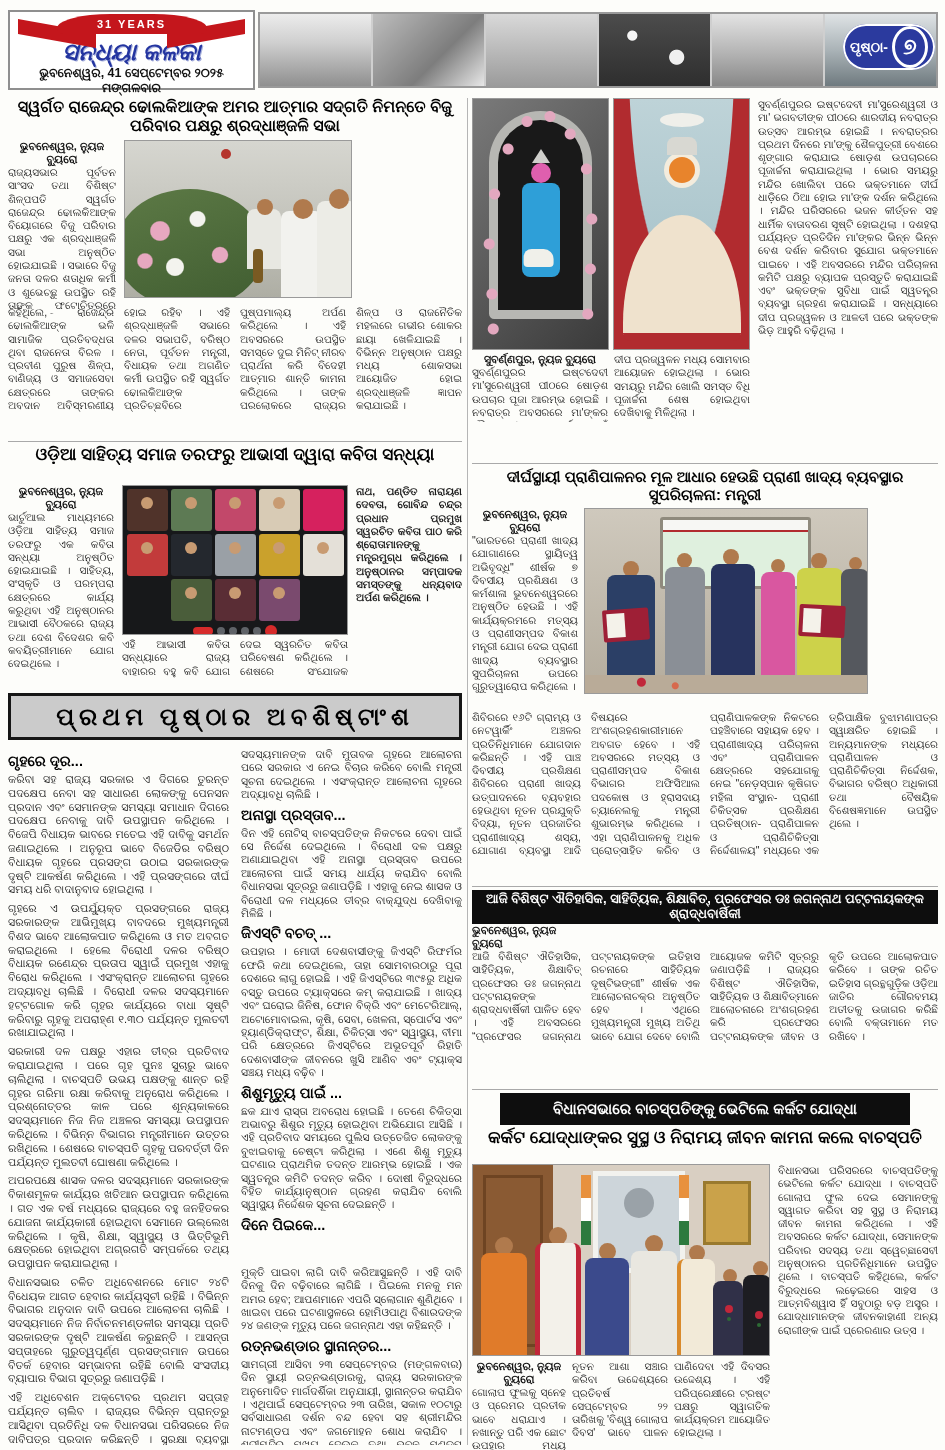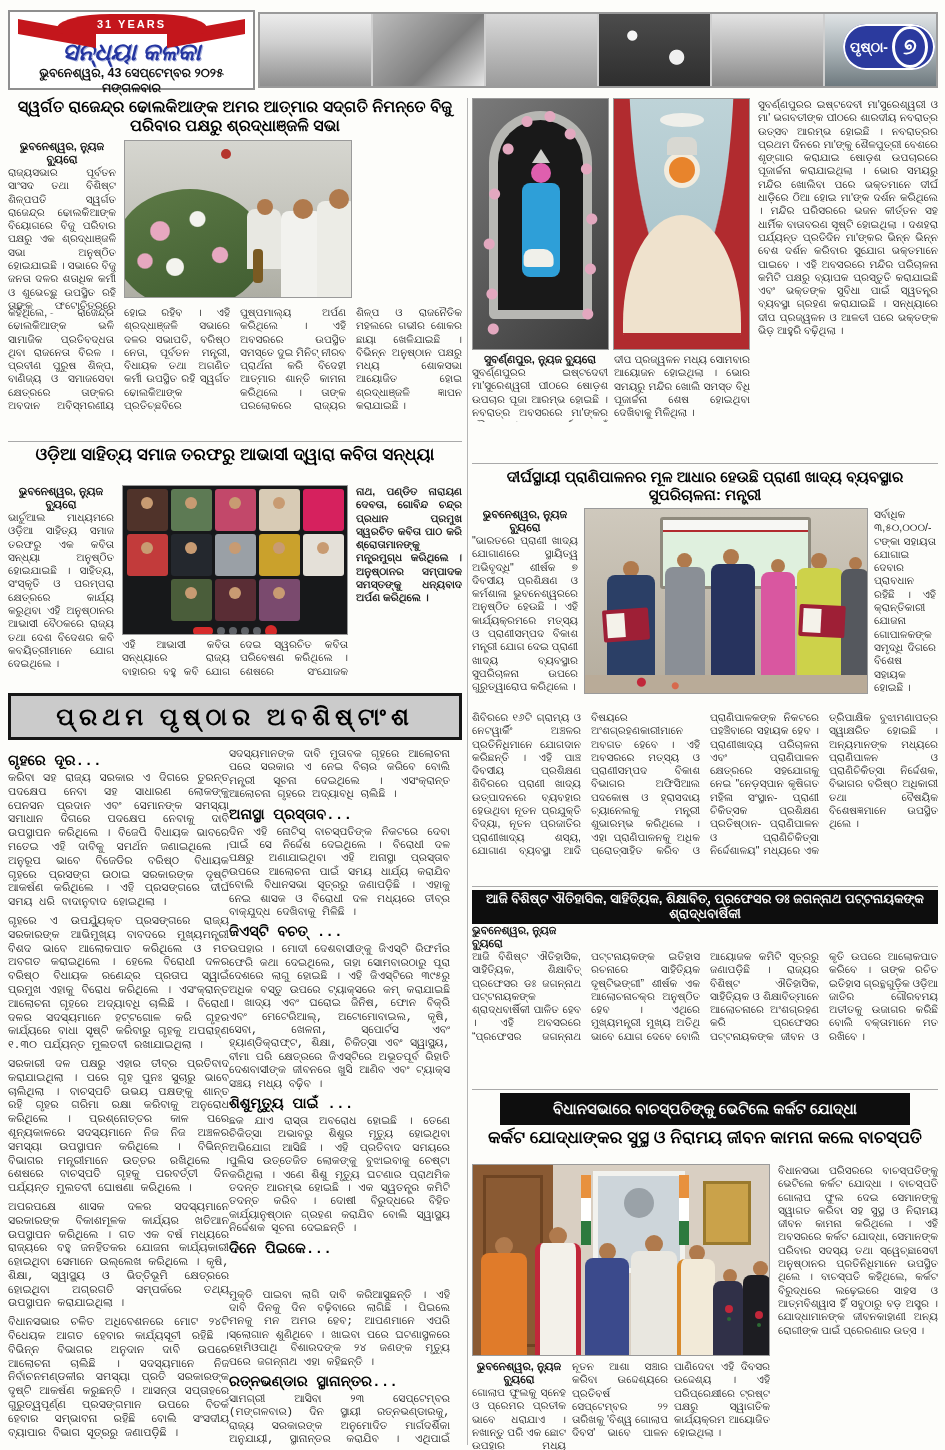--- a/index.html
+++ b/index.html
@@ -120,21 +120,21 @@
 
 <div class="page">
 
   <div class="abs mast-left">
     <div class="ribbon">
       <div class="tail l"></div>
       <div class="tail r"></div>
       <div class="band">31 YEARS</div>
     </div>
     <div class="logo">ସନ୍ଧ୍ୟା କଳିକା</div>
-    <div class="mast-date">ଭୁବନେଶ୍ୱର, 43 ସେପ୍ଟେମ୍ବର ୨୦୨୫ ମଙ୍ଗଳବାର</div>
+    <div class="mast-date">ଭୁବନେଶ୍ୱର, 41 ସେପ୍ଟେମ୍ବର ୨୦୨୫ ମଙ୍ଗଳବାର</div>
   </div>
   <div class="abs strip">
     <div class="tile t1"></div>
     <div class="tile t2"></div>
     <div class="tile t3"></div>
     <div class="tile t4"></div>
     <div class="tile t5"></div>
     <div class="tile t6"></div>
   </div>
   <div class="badge">
@@ -257,21 +257,20 @@
         <div class="head" style="left:186px;top:50px;width:14px;height:14px;"></div>
         <div class="person" style="left:176px;top:63px;width:34px;height:123px;background:#d957a0;"></div>
         <div class="head" style="left:226px;top:44px;width:16px;height:16px;"></div>
         <div class="person" style="left:212px;top:59px;width:46px;height:127px;background:#cdd24a;"></div>
         <div class="head" style="left:264px;top:48px;width:13px;height:13px;"></div>
         <div class="person" style="left:256px;top:60px;width:28px;height:126px;background:#55585e;"></div>
         <div class="folder" style="left:18px;top:100px;transform:rotate(-4deg);"></div>
         <div class="folder" style="left:214px;top:96px;transform:rotate(3deg);"></div>
         <div class="desk"></div>
       </div>
-      <div class="bt" style="width:62px;height:186px;">ସର୍ବାଧିକ ୩,୫୦,୦୦୦/- ଟଙ୍କା ସହାୟତା ଯୋଗାଇ ଦେବାର ପ୍ରାବଧାନ ରହିଛି । ଏହି କ୍ରାନ୍ତିକାରୀ ଯୋଜନା ଗୋପାଳକଙ୍କ ସମୃଦ୍ଧି ଦିଗରେ ବିଶେଷ ସହାୟକ ହୋଇଛି ।</div>
     </div>
     <div class="bt cols4" style="height:180px;margin-top:5px;">ଶିବିରରେ ୧୬ଟି ଗ୍ରାମ୍ୟ ଓ ନେଟୱାର୍କିଂ ଅଞ୍ଚଳର ପ୍ରତିନିଧିମାନେ ଯୋଗଦାନ କରିଛନ୍ତି । ଏହି ପାଞ୍ଚ ଦିବସୀୟ ପ୍ରଶିକ୍ଷଣ ଶିବିରରେ ପ୍ରାଣୀ ଖାଦ୍ୟ ଉତ୍ପାଦନରେ ବ୍ୟବହାର ହେଉଥିବା ନୂତନ ପ୍ରଯୁକ୍ତି ବିଦ୍ୟା, ନୂତନ ପ୍ରଜାତିର ପ୍ରାଣୀଖାଦ୍ୟ ଶସ୍ୟ, ଯୋଗାଣ ବ୍ୟବସ୍ଥା ଆଦି ବିଷୟରେ ଅଂଶଗ୍ରହଣକାରୀମାନେ ଅବଗତ ହେବେ । ଏହି ଅବସରରେ ମତ୍ସ୍ୟ ଓ ପ୍ରାଣୀସମ୍ପଦ ବିକାଶ ବିଭାଗର ଅଫିସିଆଲ ପଦକୋଷ ଓ ହ୍ରାସଦାୟ ଚ୍ୟାନେଲକୁ ମନ୍ତ୍ରୀ ଶୁଭାରମ୍ଭ କରିଥିଲେ । ଏହା ପ୍ରାଣିପାଳନକୁ ଅଧିକ ପ୍ରୋତ୍ସାହିତ କରିବ ଓ ପ୍ରାଣିପାଳକଙ୍କ ନିକଟରେ ପହଞ୍ଚିବାରେ ସହାୟକ ହେବ । ପ୍ରାଣୀଖାଦ୍ୟ ପରିଚାଳନା ଏବଂ ପ୍ରାଣିପାଳନ କ୍ଷେତ୍ରରେ ସହଯୋଗକୁ ନେଇ "ନେଡ଼ସ୍ପାନ କୃଷିଗତ ମହିଳା ସଂସ୍ଥାନ- ପ୍ରାଣୀ ଚିକିତ୍ସକ ପ୍ରଶିକ୍ଷଣ ପ୍ରତିଷ୍ଠାନ- ପ୍ରାଣିପାଳନ ଓ ପ୍ରାଣିଚିକିତ୍ସା ନିର୍ଦ୍ଦେଶାଳୟ" ମଧ୍ୟରେ ଏକ ତ୍ରିପାକ୍ଷିକ ବୁଝାମଣାପତ୍ର ସ୍ୱାକ୍ଷରିତ ହୋଇଛି । ଅନ୍ୟମାନଙ୍କ ମଧ୍ୟରେ ପ୍ରାଣିପାଳନ ଓ ପ୍ରାଣିଚିକିତ୍ସା ନିର୍ଦ୍ଦେଶକ, ବିଭାଗର ବରିଷ୍ଠ ଅଧିକାରୀ ତଥା ବୈଷୟିକ ବିଶେଷଜ୍ଞମାନେ ଉପସ୍ଥିତ ଥିଲେ ।</div>
   </div>
   <div class="hr" style="left:472px;top:886px;width:466px;"></div>
 
   <div class="abs" style="left:472px;top:890px;width:466px;">
     <div class="banner-black" style="height:34px;font-size:13px;">ଆଜି ବିଶିଷ୍ଟ ଐତିହାସିକ, ସାହିତ୍ୟିକ, ଶିକ୍ଷାବିତ୍, ପ୍ରଫେସର ଡଃ ଜଗନ୍ନାଥ ପଟ୍ଟନାୟକଙ୍କ ଶ୍ରାଦ୍ଧବାର୍ଷିକୀ</div>
     <div style="position:relative;">
       <div class="dl" style="text-align:left;width:110px;">ଭୁବନେଶ୍ୱର, ନ୍ୟୁଜ ବ୍ୟୁରୋ</div>
       <div class="bt cols4" style="height:104px;">ଆଜି ବିଶିଷ୍ଟ ଐତିହାସିକ, ସାହିତ୍ୟିକ, ଶିକ୍ଷାବିତ୍ ପ୍ରଫେସର ଡଃ ଜଗନ୍ନାଥ ପଟ୍ଟନାୟକଙ୍କ ଶ୍ରାଦ୍ଧବାର୍ଷିକୀ ପାଳିତ ହେବ । ଏହି ଅବସରରେ “ପ୍ରଫେସର ଜଗନ୍ନାଥ ପଟ୍ଟନାୟକଙ୍କ ଇତିହାସ ରଚନାରେ ସାହିତ୍ୟିକ ଦୃଷ୍ଟିଭଙ୍ଗୀ” ଶୀର୍ଷକ ଏକ ଆଲୋଚନାଚକ୍ର ଅନୁଷ୍ଠିତ ହେବ । ଏଥିରେ ମୁଖ୍ୟମନ୍ତ୍ରୀ ମୁଖ୍ୟ ଅତିଥି ଭାବେ ଯୋଗ ଦେବେ ବୋଲି ଆୟୋଜକ କମିଟି ସୂତ୍ରରୁ ଜଣାପଡ଼ିଛି । ରାଜ୍ୟର ବିଶିଷ୍ଟ ଐତିହାସିକ, ସାହିତ୍ୟିକ ଓ ଶିକ୍ଷାବିତ୍‌ମାନେ ଆଲୋଚନାରେ ଅଂଶଗ୍ରହଣ କରି ପ୍ରଫେସର ପଟ୍ଟନାୟକଙ୍କ ଜୀବନ ଓ କୃତି ଉପରେ ଆଲୋକପାତ କରିବେ । ତାଙ୍କ ରଚିତ ଇତିହାସ ଗ୍ରନ୍ଥଗୁଡ଼ିକ ଓଡ଼ିଆ ଜାତିର ଗୌରବମୟ ଅତୀତକୁ ଉଜାଗର କରିଛି ବୋଲି ବକ୍ତାମାନେ ମତ ରଖିବେ ।</div>
@@ -314,21 +313,21 @@
           </div>
           <div class="bt" style="width:96px;height:80px;">ନୂତନ ଆଶା ସଞ୍ଚାର କରିବା ଉଦ୍ଦେଶ୍ୟରେ ପ୍ରତିବର୍ଷ ସେପ୍ଟେମ୍ବର ୨୨ ତାରିଖକୁ 'ବିଶ୍ୱ ଗୋଲାପ ଦିବସ' ଭାବେ ପାଳନ କରାଯାଇଥାଏ ।</div>
           <div class="bt" style="width:96px;height:80px;">ପାଣିଦେବା ଏହି ଦିବସର ଉଦ୍ଦେଶ୍ୟ । ଏହି ପରିପ୍ରେକ୍ଷୀରେ ଟ୍ରଷ୍ଟ ପକ୍ଷରୁ ସ୍ୱାଗତିକ କାର୍ଯ୍ୟକ୍ରମ ଆୟୋଜିତ ହୋଇଥିଲା ।</div>
         </div>
       </div>
       <div class="bt" style="flex:1;height:278px;">ବିଧାନସଭା ପରିସରରେ ବାଚସ୍ପତିଙ୍କୁ ଭେଟିଲେ କର୍କଟ ଯୋଦ୍ଧା । ବାଚସ୍ପତି ଗୋଲାପ ଫୁଲ ଦେଇ ସେମାନଙ୍କୁ ସ୍ୱାଗତ କରିବା ସହ ସୁସ୍ଥ ଓ ନିରାମୟ ଜୀବନ କାମନା କରିଥିଲେ । ଏହି ଅବସରରେ କର୍କଟ ଯୋଦ୍ଧା, ସେମାନଙ୍କ ପରିବାର ସଦସ୍ୟ ତଥା ସ୍ୱେଚ୍ଛାସେବୀ ଅନୁଷ୍ଠାନର ପ୍ରତିନିଧିମାନେ ଉପସ୍ଥିତ ଥିଲେ । ବାଚସ୍ପତି କହିଥିଲେ, କର୍କଟ ବିରୁଦ୍ଧରେ ଲଢ଼େଇରେ ସାହସ ଓ ଆତ୍ମବିଶ୍ୱାସ ହିଁ ସବୁଠାରୁ ବଡ଼ ଅସ୍ତ୍ର । ଯୋଦ୍ଧାମାନଙ୍କ ଜୀବନକାହାଣୀ ଅନ୍ୟ ରୋଗୀଙ୍କ ପାଇଁ ପ୍ରେରଣାର ଉତ୍ସ ।</div>
     </div>
   </div>
 
   <div class="abs banner-gray" style="left:8px;top:693px;width:454px;height:47px;">ପ୍ରଥମ ପୃଷ୍ଠାର ଅବଶିଷ୍ଟାଂଶ</div>
-  <div class="abs" style="left:8px;top:748px;width:454px;height:697px;display:flex;overflow:hidden;font-family:Liberation Mono, monospace;">
+  <div class="abs" style="left:8px;top:748px;width:454px;height:697px;display:flex;gap:12px;overflow:hidden;">
     <div style="width:221px;">
       <div class="subh">ଗୃହରେ ଦୂର...</div>
       <div class="bt" style="font-size:11px;line-height:13.8px;">କରିବା ସହ ରାଜ୍ୟ ସରକାର ଏ ଦିଗରେ ତୁରନ୍ତ ପଦକ୍ଷେପ ନେବା ସହ ସାଧାରଣ ଲୋକଙ୍କୁ ପେନସନ ପ୍ରଦାନ ଏବଂ ସେମାନଙ୍କ ସମସ୍ୟା ସମାଧାନ ଦିଗରେ ପଦକ୍ଷେପ ନେବାକୁ ଦାବି ଉପସ୍ଥାପନ କରିଥିଲେ । ବିଜେପି ବିଧାୟକ ଭାବରେ ମତେଇ ଏହି ଦାବିକୁ ସମର୍ଥନ ଜଣାଇଥିଲେ । ଅନୁରୂପ ଭାବେ ବିଜେଡିର ବରିଷ୍ଠ ବିଧାୟକ ଗୃହରେ ପ୍ରସଙ୍ଗ ଉଠାଇ ସରକାରଙ୍କ ଦୃଷ୍ଟି ଆକର୍ଷଣ କରିଥିଲେ । ଏହି ପ୍ରସଙ୍ଗରେ ଦୀର୍ଘ ସମୟ ଧରି ବାଦାନୁବାଦ ହୋଇଥିଲା ।</div>
       <div class="bt" style="font-size:11px;line-height:13.8px;margin-top:5px;">ଗୃହରେ ଏ ଉପର୍ଯ୍ୟୁକ୍ତ ପ୍ରସଙ୍ଗରେ ରାଜ୍ୟ ସରକାରଙ୍କ ଆଭିମୁଖ୍ୟ ବାବଦରେ ମୁଖ୍ୟମନ୍ତ୍ରୀ ବିଶଦ ଭାବେ ଆଲୋକପାତ କରିଥିଲେ ଓ ମତ ଅବଗତ କରାଇଥିଲେ । ହେଲେ ବିରୋଧୀ ଦଳର ବରିଷ୍ଠ ବିଧାୟକ ରଣେନ୍ଦ୍ର ପ୍ରତାପ ସ୍ୱାଇଁ ପ୍ରମୁଖ ଏହାକୁ ବିରୋଧ କରିଥିଲେ । ଏସଂକ୍ରାନ୍ତ ଆଲୋଚନା ଗୃହରେ ଅଦ୍ୟାବଧି ଚାଲିଛି । ବିରୋଧୀ ଦଳର ସଦସ୍ୟମାନେ ହଟ୍ଟଗୋଳ କରି ଗୃହର କାର୍ଯ୍ୟରେ ବାଧା ସୃଷ୍ଟି କରିବାରୁ ଗୃହକୁ ଅପରାହ୍ଣ ୧.୩୦ ପର୍ଯ୍ୟନ୍ତ ମୁଲତବୀ ରଖାଯାଇଥିଲା ।</div>
       <div class="bt" style="font-size:11px;line-height:13.8px;margin-top:5px;">ସରକାରୀ ଦଳ ପକ୍ଷରୁ ଏହାର ତୀବ୍ର ପ୍ରତିବାଦ କରାଯାଇଥିଲା । ପରେ ଗୃହ ପୁନଃ ସୁଚାରୁ ଭାବେ ଚାଲିଥିଲା । ବାଚସ୍ପତି ଉଭୟ ପକ୍ଷଙ୍କୁ ଶାନ୍ତ ରହି ଗୃହର ଗରିମା ରକ୍ଷା କରିବାକୁ ଅନୁରୋଧ କରିଥିଲେ । ପ୍ରଶ୍ନୋତ୍ତର କାଳ ପରେ ଶୂନ୍ୟକାଳରେ ସଦସ୍ୟମାନେ ନିଜ ନିଜ ଅଞ୍ଚଳର ସମସ୍ୟା ଉପସ୍ଥାପନ କରିଥିଲେ । ବିଭିନ୍ନ ବିଭାଗର ମନ୍ତ୍ରୀମାନେ ଉତ୍ତର ରଖିଥିଲେ । ଶେଷରେ ବାଚସ୍ପତି ଗୃହକୁ ପରବର୍ତ୍ତୀ ଦିନ ପର୍ଯ୍ୟନ୍ତ ମୁଲତବୀ ଘୋଷଣା କରିଥିଲେ ।</div>
       <div class="bt" style="font-size:11px;line-height:13.8px;margin-top:5px;">ଅପରପକ୍ଷେ ଶାସକ ଦଳର ସଦସ୍ୟମାନେ ସରକାରଙ୍କ ବିକାଶମୂଳକ କାର୍ଯ୍ୟର ଖତିଆନ ଉପସ୍ଥାପନ କରିଥିଲେ । ଗତ ଏକ ବର୍ଷ ମଧ୍ୟରେ ରାଜ୍ୟରେ ବହୁ ଜନହିତକର ଯୋଜନା କାର୍ଯ୍ୟକାରୀ ହୋଇଥିବା ସେମାନେ ଉଲ୍ଲେଖ କରିଥିଲେ । କୃଷି, ଶିକ୍ଷା, ସ୍ୱାସ୍ଥ୍ୟ ଓ ଭିତ୍ତିଭୂମି କ୍ଷେତ୍ରରେ ହୋଇଥିବା ଅଗ୍ରଗତି ସମ୍ପର୍କରେ ତଥ୍ୟ ଉପସ୍ଥାପନ କରାଯାଇଥିଲା ।</div>
       <div class="bt" style="font-size:11px;line-height:13.8px;margin-top:5px;">ବିଧାନସଭାର ଚଳିତ ଅଧିବେଶନରେ ମୋଟ ୨୪ଟି ବିଧେୟକ ଆଗତ ହେବାର କାର୍ଯ୍ୟସୂଚୀ ରହିଛି । ବିଭିନ୍ନ ବିଭାଗର ଅନୁଦାନ ଦାବି ଉପରେ ଆଲୋଚନା ଚାଲିଛି । ସଦସ୍ୟମାନେ ନିଜ ନିର୍ବାଚନମଣ୍ଡଳୀର ସମସ୍ୟା ପ୍ରତି ସରକାରଙ୍କ ଦୃଷ୍ଟି ଆକର୍ଷଣ କରୁଛନ୍ତି । ଆସନ୍ତା ସପ୍ତାହରେ ଗୁରୁତ୍ୱପୂର୍ଣ୍ଣ ପ୍ରସଙ୍ଗମାନ ଉପରେ ବିତର୍କ ହେବାର ସମ୍ଭାବନା ରହିଛି ବୋଲି ସଂସଦୀୟ ବ୍ୟାପାର ବିଭାଗ ସୂତ୍ରରୁ ଜଣାପଡ଼ିଛି ।</div>
       <div class="bt" style="font-size:11px;line-height:13.8px;margin-top:5px;">ଏହି ଅଧିବେଶନ ଅକ୍ଟୋବର ପ୍ରଥମ ସପ୍ତାହ ପର୍ଯ୍ୟନ୍ତ ଚାଲିବ । ରାଜ୍ୟର ବିଭିନ୍ନ ପ୍ରାନ୍ତରୁ ଆସିଥିବା ପ୍ରତିନିଧି ଦଳ ବିଧାନସଭା ପରିସରରେ ନିଜ ଦାବିପତ୍ର ପ୍ରଦାନ କରିଛନ୍ତି । ସୁରକ୍ଷା ବ୍ୟବସ୍ଥା କଡ଼ାକଡ଼ି କରାଯାଇଛି ।</div>
     </div>
     <div style="width:221px;">

